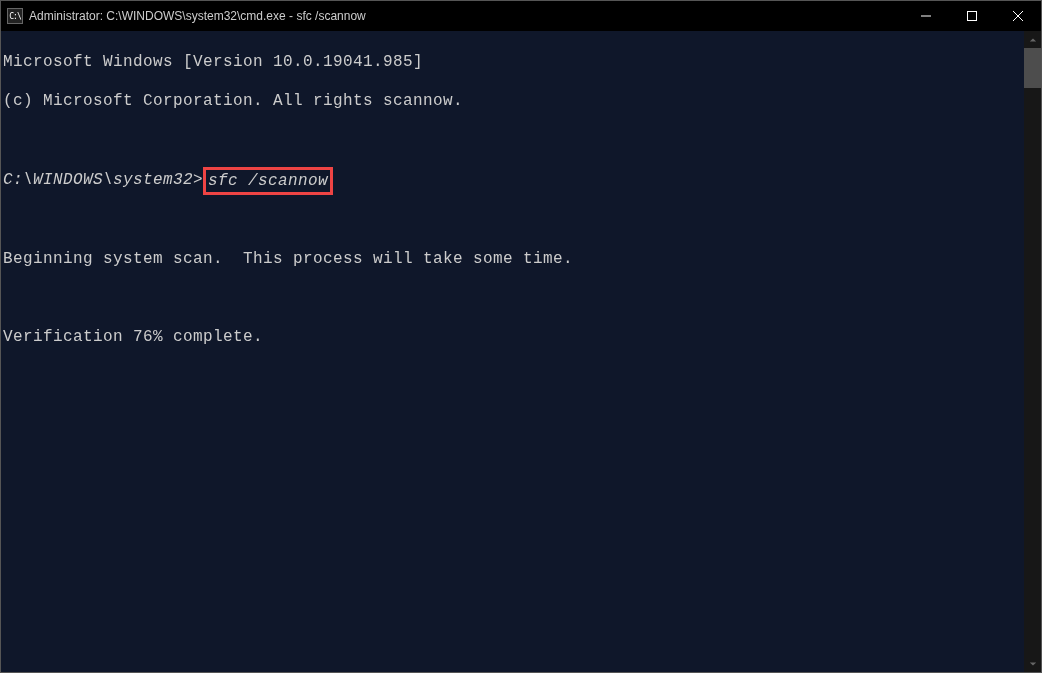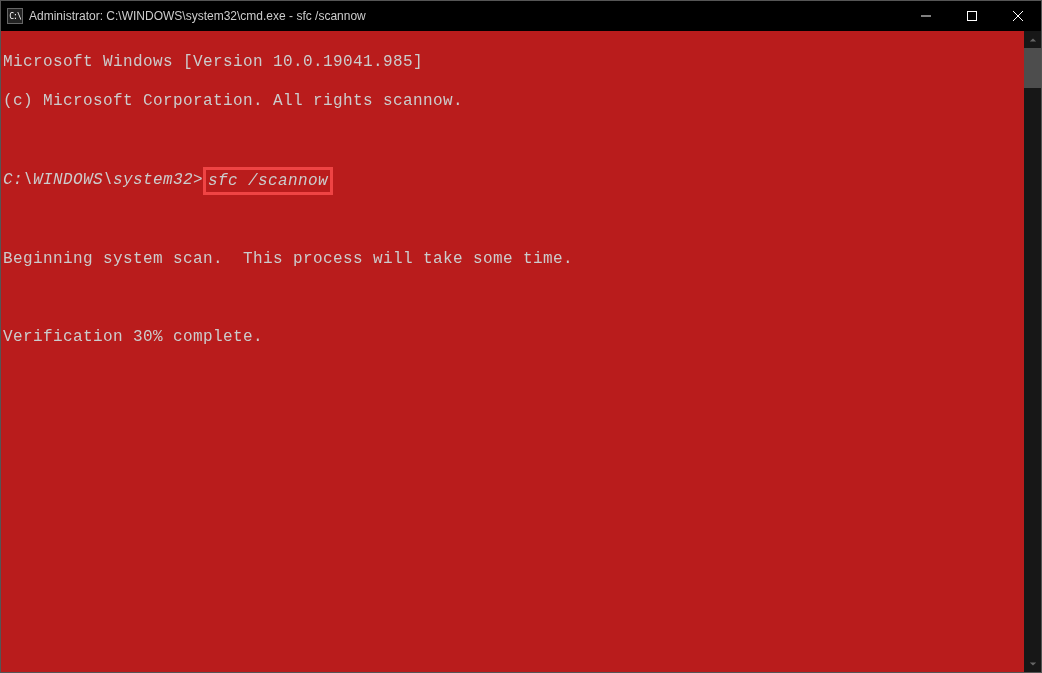--- a/index.html
+++ b/index.html
@@ -64,21 +64,21 @@
       stroke-width: 1;
       fill: none;
     }
     .content-area {
       position: relative;
       height: calc(100% - 30px);
       display: flex;
     }
     .terminal {
       flex: 1;
-      background: #b91c1c;
+      background: #0f172a;
       color: #cccccc;
       font-size: 16px;
       line-height: 19.5px;
       padding: 2px 2px;
       white-space: pre;
       font-family: Consolas, 'Courier New', monospace;
       letter-spacing: 0.4px;
     }
     .scrollbar {
       width: 17px;
@@ -154,21 +154,21 @@
 
 <div class="content-area">
   <div class="terminal">
 <span class="term-line">Microsoft Windows [Version 10.0.19041.985]</span>
 <span class="term-line">(c) Microsoft Corporation. All rights scannow.</span>
 <span class="term-line"> </span>
 <span class="prompt-line"><span>C:\WINDOWS\system32&gt;</span><span class="highlight-box">sfc /scannow</span></span>
 <span class="term-line"> </span>
 <span class="term-line">Beginning system scan.  This process will take some time.</span>
 <span class="term-line"> </span>
-<span class="term-line">Verification 30% complete.</span>
+<span class="term-line">Verification 76% complete.</span>
   </div>
   <div class="scrollbar">
     <div class="scroll-arrow">
       <svg viewBox="0 0 10 10">
           <path d="M1 7 L5 3 L9 7 Z"></path>
         </svg>
     </div>
     <div class="scroll-thumb"></div>
     <div class="scroll-track"></div>
     <div class="scroll-arrow">

